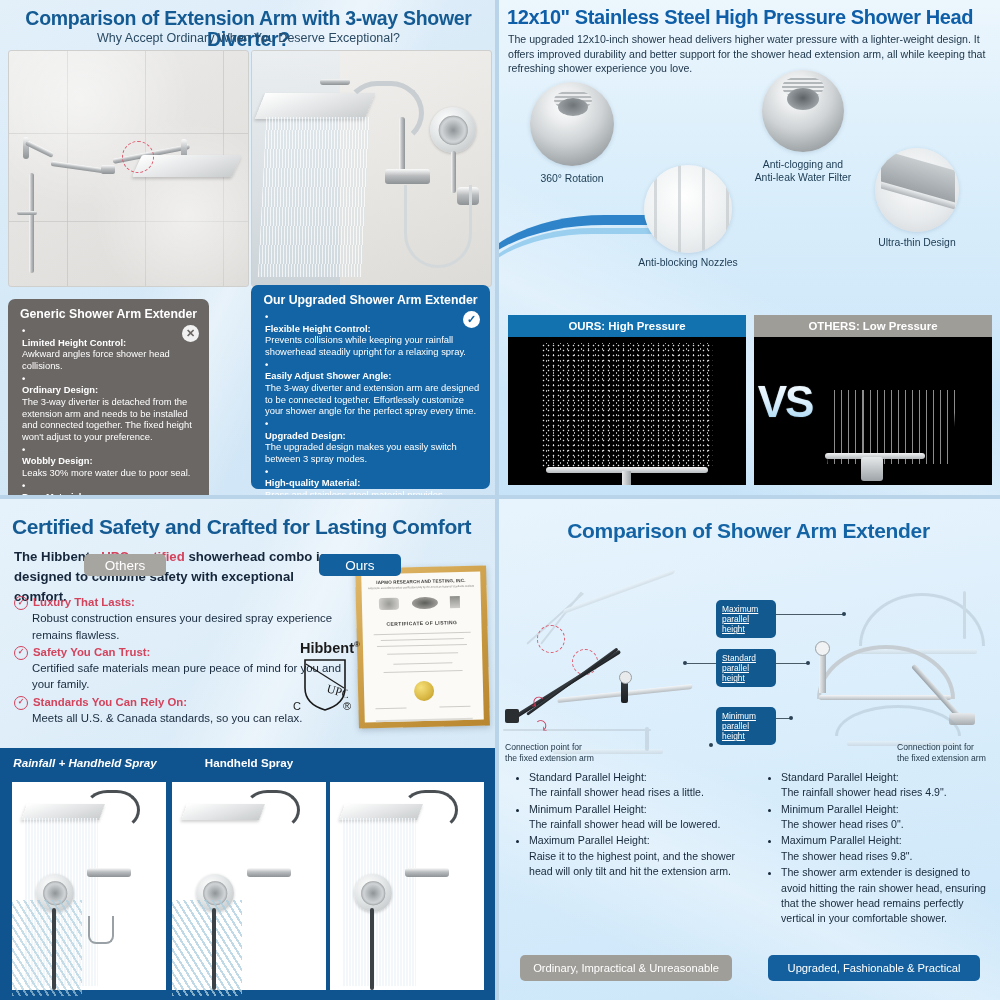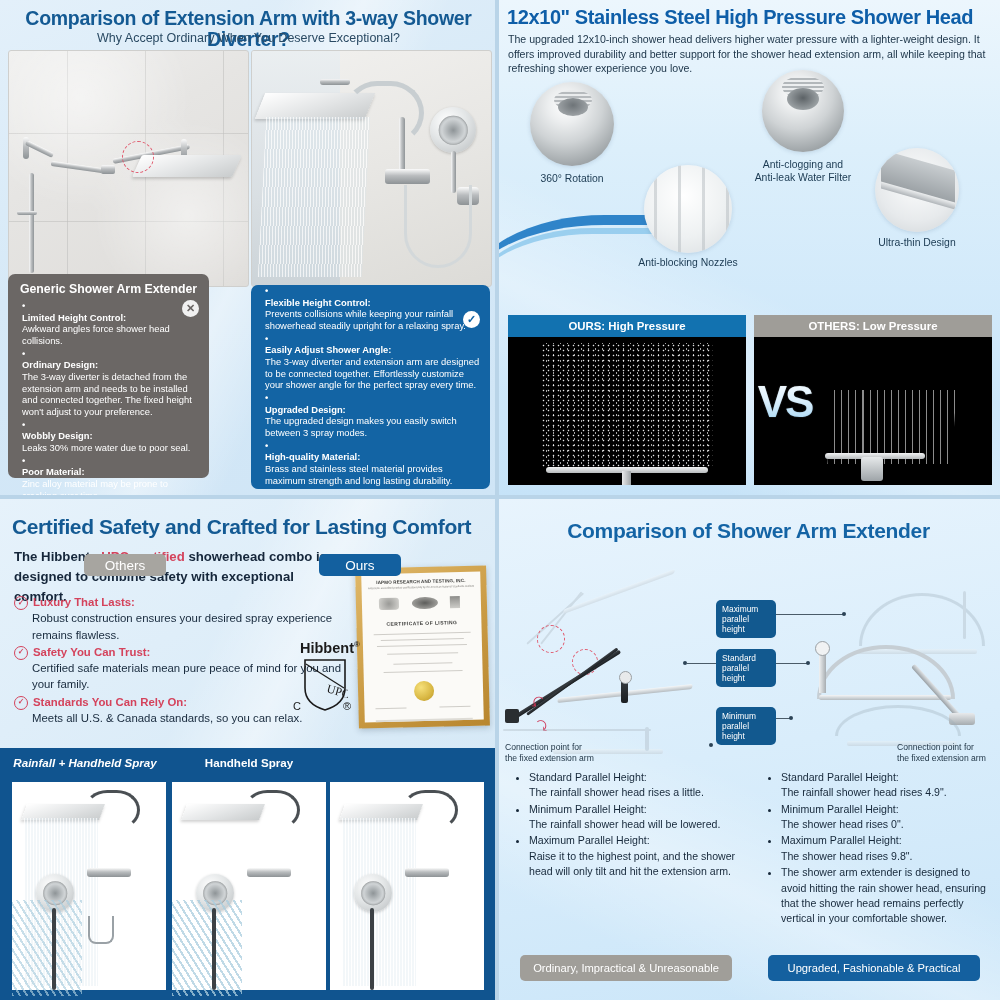--- a/index.html
+++ b/index.html
@@ -78,21 +78,21 @@
   .handheld{position:absolute;border-radius:50%;
      background:radial-gradient(circle at 38% 32%,#ffffff 0%,#e3e6e7 45%,#b9bdbf 100%);
      box-shadow:0 1px 3px rgba(0,0,0,.2);}
   .handheld::after{content:"";position:absolute;left:50%;top:50%;width:62%;height:62%;
      transform:translate(-50%,-50%);border-radius:50%;
      background:radial-gradient(circle,#8e9497 0%,#cfd3d5 55%,#aeb3b5 100%);
      box-shadow:inset 0 0 2px rgba(0,0,0,.45);}
 
   
   .card{position:absolute;border-radius:7px;color:#fff;}
-  #card-generic{left:8px;top:274px;width:201px;height:204px;background:#6b6765;}
+  #card-generic{left:8px;top:299px;width:201px;height:204px;background:#6b6765;}
   #card-ours{left:251px;top:285px;width:239px;height:204px;background:#1364a4;}
   .card h3{margin:0;padding:8px 0 4px;text-align:center;font-size:12.3px;font-weight:bold;}
   .card ul{margin:0;padding:0 8px 0 9px;list-style:none;}
   .card li{margin:0 0 1px;font-size:9.4px;line-height:1.24;}
   .card li b{display:block;font-weight:bold;}
   .card li span{display:block;padding-left:5px;}
   .bulletdot{display:inline-block;width:4px;}
   .badge{position:absolute;width:17px;height:17px;border-radius:50%;
          display:flex;align-items:center;justify-content:center;
          font-size:11px;font-weight:bold;}
@@ -180,21 +180,21 @@
      font-size:11.6px;font-weight:bold;}
 
   
   .tag{position:absolute;border-radius:5px;color:#fff;font-size:13.5px;
      display:flex;align-items:center;justify-content:center;}
   #tag-others{left:84px;top:554px;width:82px;height:22px;background:#a7a5a0;}
   #tag-ours{left:319px;top:554px;width:82px;height:22px;background:#13609f;}
 
   #diagram{position:absolute;left:497px;top:585px;width:503px;height:175px;}
   .callout{position:absolute;background:#12598f;color:#fff;border-radius:5px;
-     font-size:8.4px;line-height:1.2;padding:4px 6px;box-sizing:border-box;width:60px;}
+     font-size:8.4px;line-height:1.2;padding:4px 6px;box-sizing:border-box;width:60px;text-decoration:underline;}
   .cline{position:absolute;height:1px;background:#4a5b68;}
   .cdot{position:absolute;width:4px;height:4px;border-radius:50%;background:#2c4356;}
   .connlabel{position:absolute;font-size:8.6px;color:#1d3243;line-height:1.25;}
 
   .ghost{position:absolute;opacity:.35;}
   .armline{position:absolute;background:#a8b4bd;border-radius:2px;}
   .arm-dark{position:absolute;background:linear-gradient(180deg,#3a3f44,#1b1f22);border-radius:2px;}
   .plate{position:absolute;height:5px;border-radius:2px;
      background:linear-gradient(180deg,#f4f6f7,#b5bcc1);}
   .redarrow{position:absolute;color:#cf3556;font-size:13px;}
@@ -278,20 +278,21 @@
             <span>Leaks 30% more water due to poor seal.</span>
           </li>
         <li>
             <b><span class="bulletdot">•</span><span style="display:inline">Poor Material:</span></b>
             <span>Zinc alloy material may be prone to cracking over time.</span>
           </li>
       </ul>
     </div>
 
     <div class="card" id="card-ours">
+      <h3>Our Upgraded Shower Arm Extender</h3>
       <div class="badge" id="badge-v">✓</div>
       <ul>
         <li>
             <b><span class="bulletdot">•</span><span style="display:inline">Flexible Height Control:</span></b>
             <span>Prevents collisions while keeping your rainfall showerhead steadily upright for a relaxing spray.</span>
           </li>
         <li>
             <b><span class="bulletdot">•</span><span style="display:inline">Easily Adjust Shower Angle:</span></b>
             <span>The 3-way diverter and extension arm are designed to be connected together. Effortlessly customize your shower angle for the perfect spray every time.</span>
           </li>

